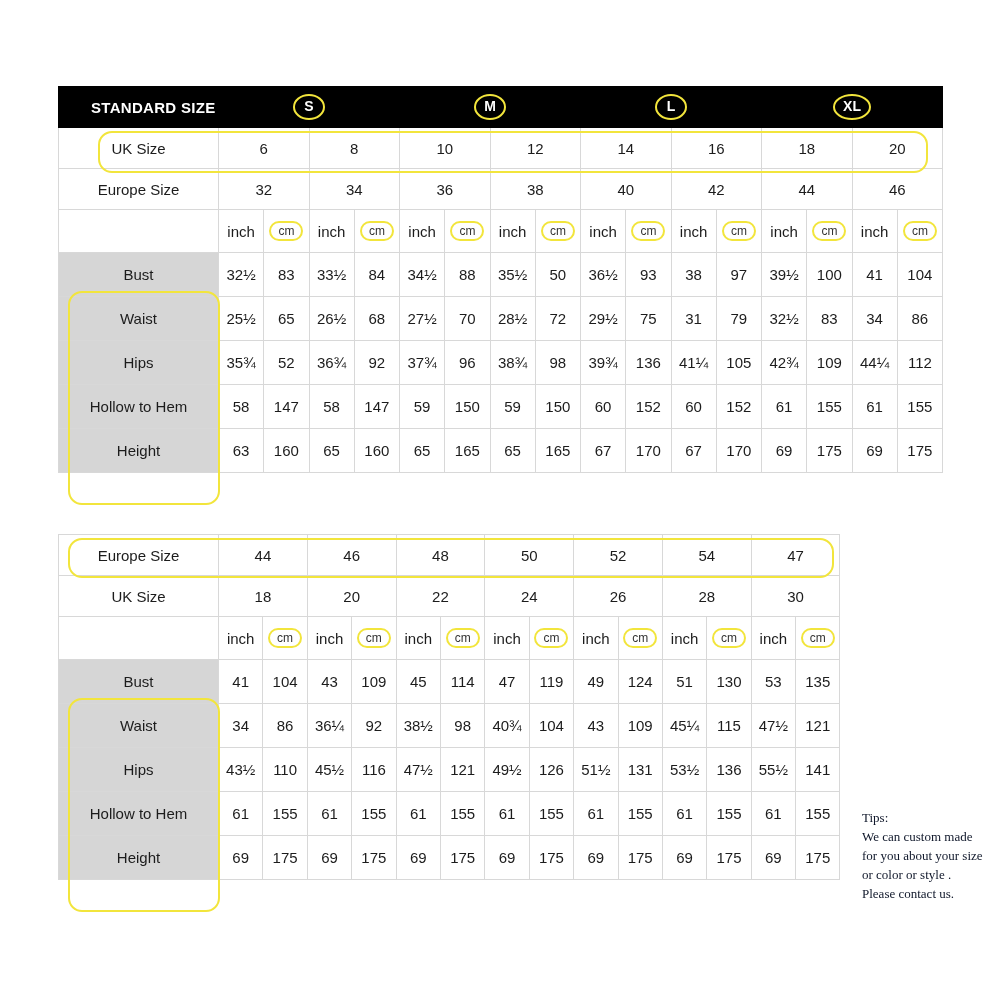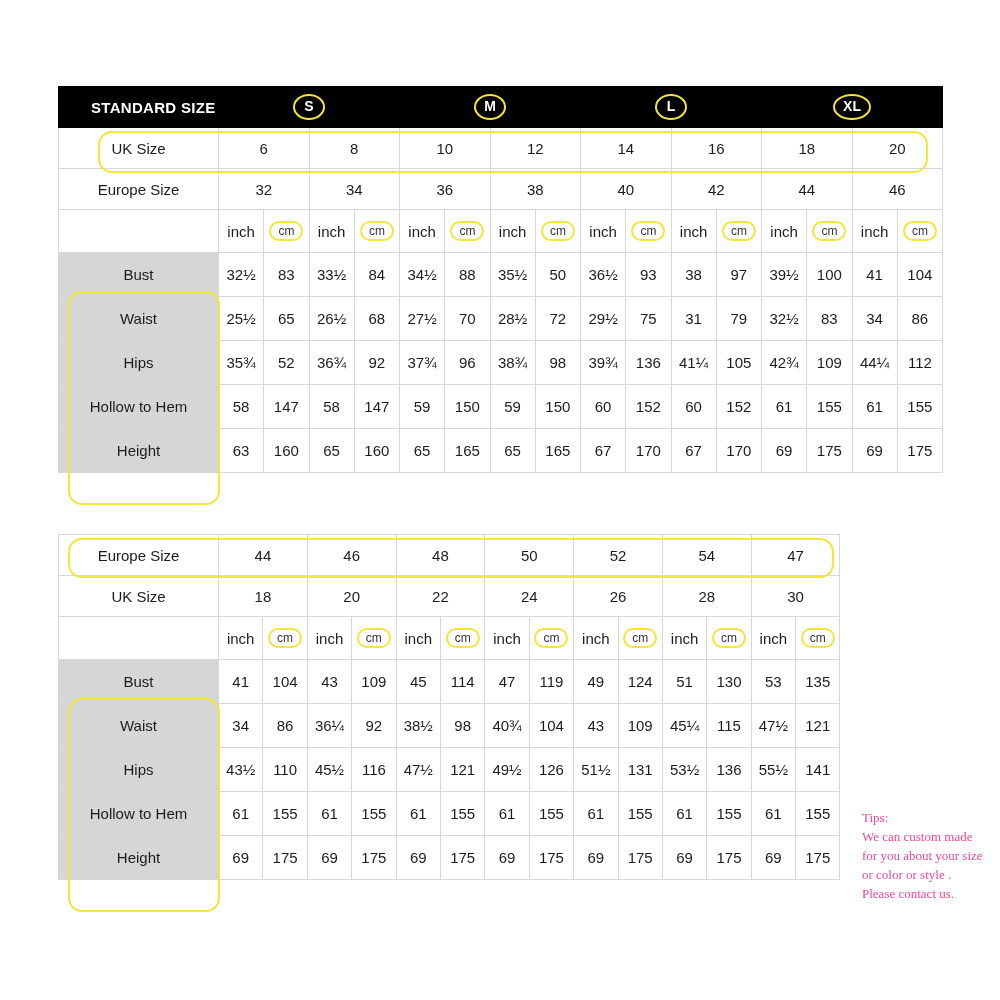--- a/index.html
+++ b/index.html
@@ -115,21 +115,21 @@
   #hl-meas-col  { left: 68px;  top: 291px; width: 148px;  height: 210px; }
   #hl-plus-row  { left: 68px;  top: 538px; width: 762px;  height: 36px; }
   #hl-plus-meas { left: 68px;  top: 698px; width: 148px;  height: 210px; }
 
   
   #tips {
     position: absolute;
     left: 862px;
     top: 808px;
     width: 132px;
-    color: #ec4899;
+    color: #0f172a;
     font-size: 13px;
     line-height: 19px;
     font-family: "Liberation Serif", serif;
   }
 </style>
 </head>
 <body>
 
 <div id="page">
 

